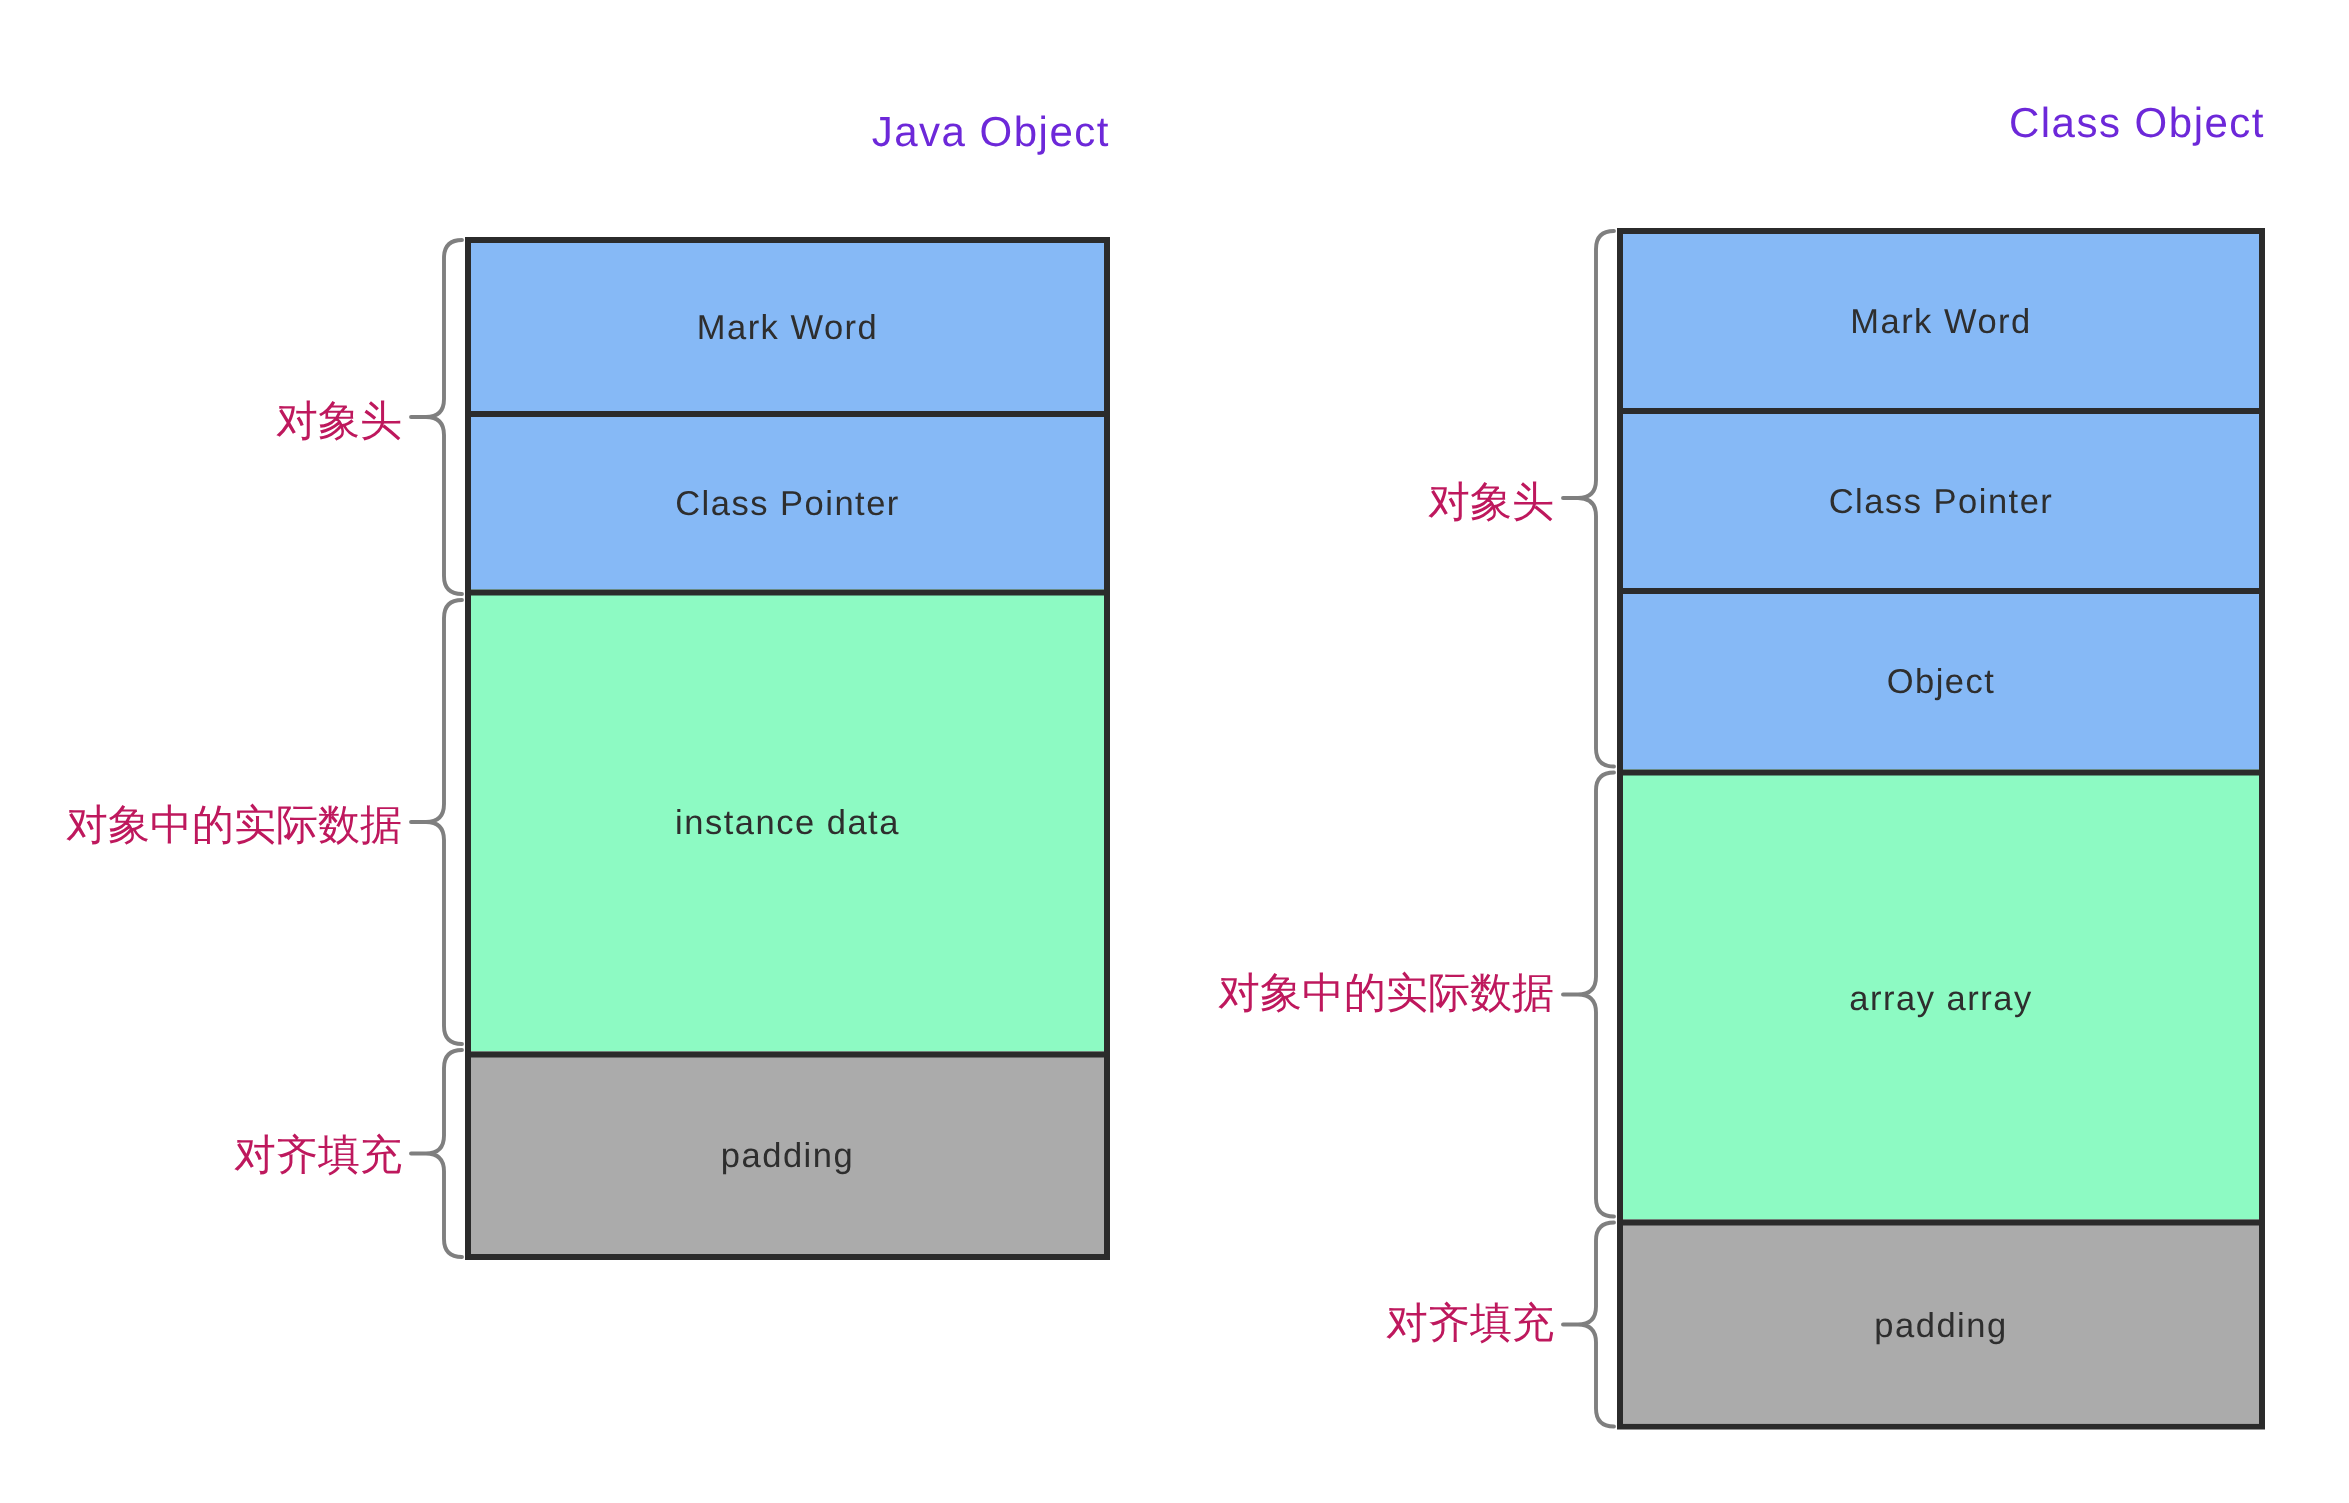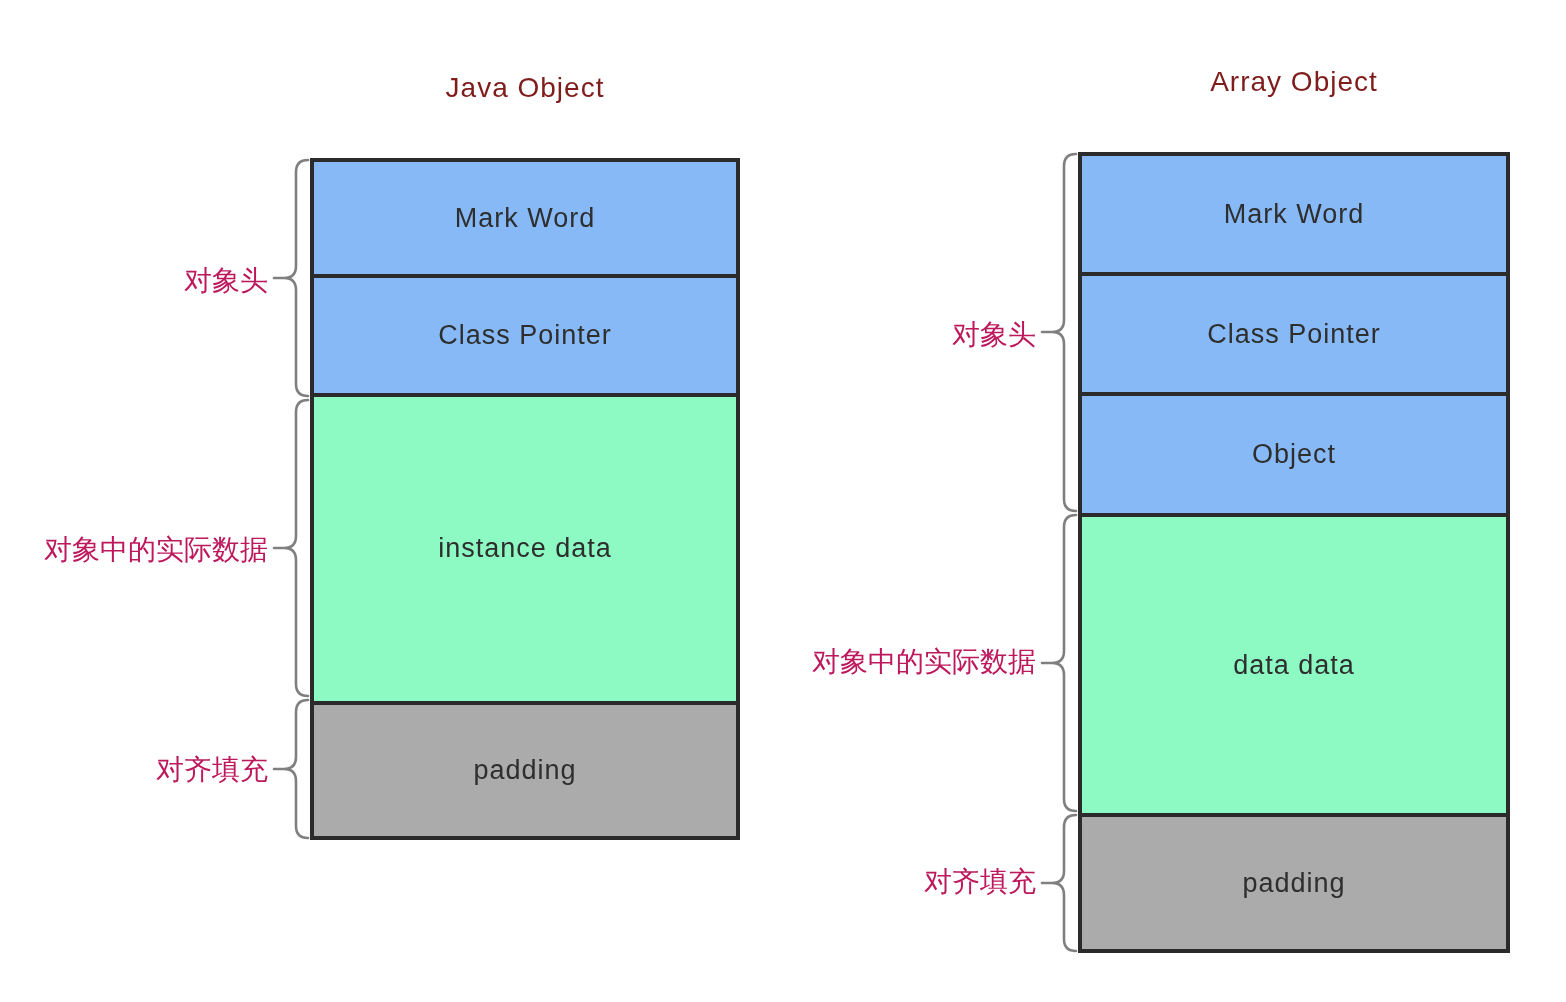--- a/index.html
+++ b/index.html
@@ -10,37 +10,37 @@
   }
   .canvas {
     position: relative;
     width: 1566px;
     height: 1002px;
     background: #ffffff;
     overflow: hidden;
   }
   .diagram-title {
     position: absolute;
-    text-align: center;
+    text-align: right;
     font-size: 28px;
     letter-spacing: 1px;
-    color: #7f1d1d;
+    color: #6d28d9;
   }
   .memory-box {
     position: absolute;
     border: 4px solid var(--border);
     display: flex;
     flex-direction: column;
     box-sizing: border-box;
   }
   .mem-section {
     display: flex;
     align-items: center;
     justify-content: center;
-    font-size: 27px;
+    font-size: 23px;
     letter-spacing: 1px;
     color: #2e2e2e;
     box-sizing: border-box;
   }
   .mem-section + .mem-section {
     border-top: 4px solid var(--border);
     text-align: right;
   }
   .fill-header  { background: var(--header); }
   .fill-data    { background: var(--data); }
@@ -86,27 +86,27 @@
     <path d="M38,2 Q26,2 26,14 V138 Q26,150 14,150 H4 M14,150 Q26,150 26,162 V286 Q26,298 38,298"></path>
   </svg>
   <svg class="brace" style="left:270px; top:698px;" width="40" height="142" viewBox="0 0 40 142">
     <path d="M38,2 Q26,2 26,14 V59 Q26,71 14,71 H4 M14,71 Q26,71 26,83 V128 Q26,140 38,140"></path>
   </svg>
 
   <div class="zh-label" style="right:1298px; top:264px;">对象头</div>
   <div class="zh-label" style="right:1298px; top:533px;">对象中的实际数据</div>
   <div class="zh-label" style="right:1298px; top:753px;">对齐填充</div>
 
-  <div class="diagram-title" style="left:1078px; top:66px; width:432px;">Array Object</div>
+  <div class="diagram-title" style="left:1078px; top:66px; width:432px;">Class Object</div>
 
   <div class="memory-box" style="left:1078px; top:152px; width:432px; height:801px;">
     <div class="mem-section fill-header" style="height:116px;">Mark Word</div>
     <div class="mem-section fill-header" style="height:120px;">Class Pointer</div>
     <div class="mem-section fill-header" style="height:121px;">Object</div>
-    <div class="mem-section fill-data" style="height:300px;">data data</div>
+    <div class="mem-section fill-data" style="height:300px;">array array</div>
     <div class="mem-section fill-padding" style="height:136px;">padding</div>
   </div>
 
   <svg class="brace" style="left:1038px; top:152px;" width="40" height="361" viewBox="0 0 40 361">
     <path d="M38,2 Q26,2 26,14 V168 Q26,180 14,180 H4 M14,180 Q26,180 26,192 V347 Q26,359 38,359"></path>
   </svg>
   <svg class="brace" style="left:1038px; top:513px;" width="40" height="300" viewBox="0 0 40 300">
     <path d="M38,2 Q26,2 26,14 V138 Q26,150 14,150 H4 M14,150 Q26,150 26,162 V286 Q26,298 38,298"></path>
   </svg>
   <svg class="brace" style="left:1038px; top:813px;" width="40" height="140" viewBox="0 0 40 140">

